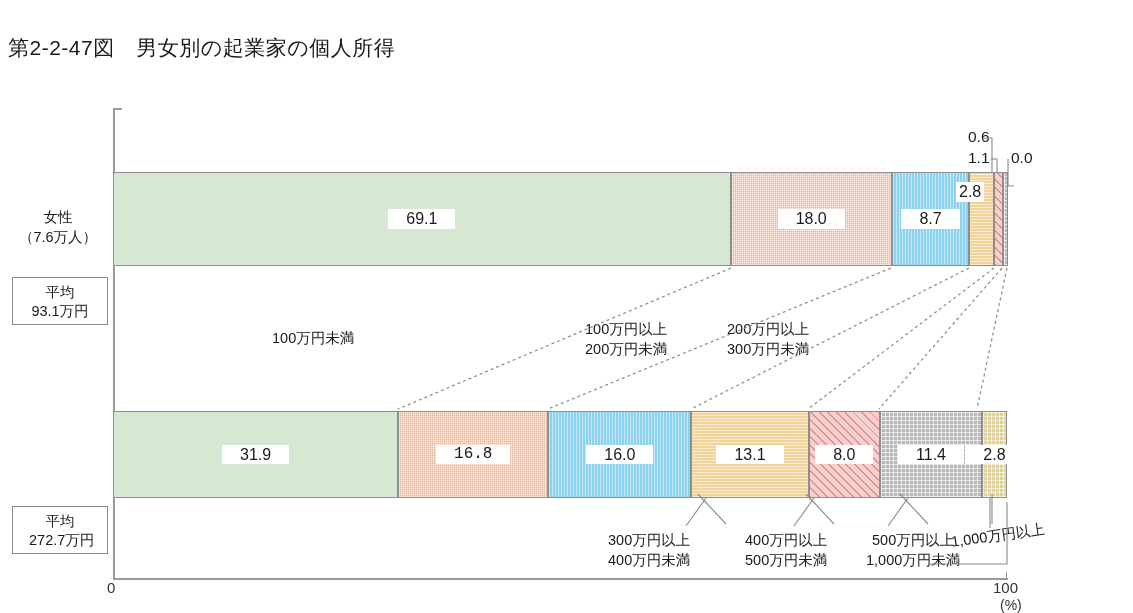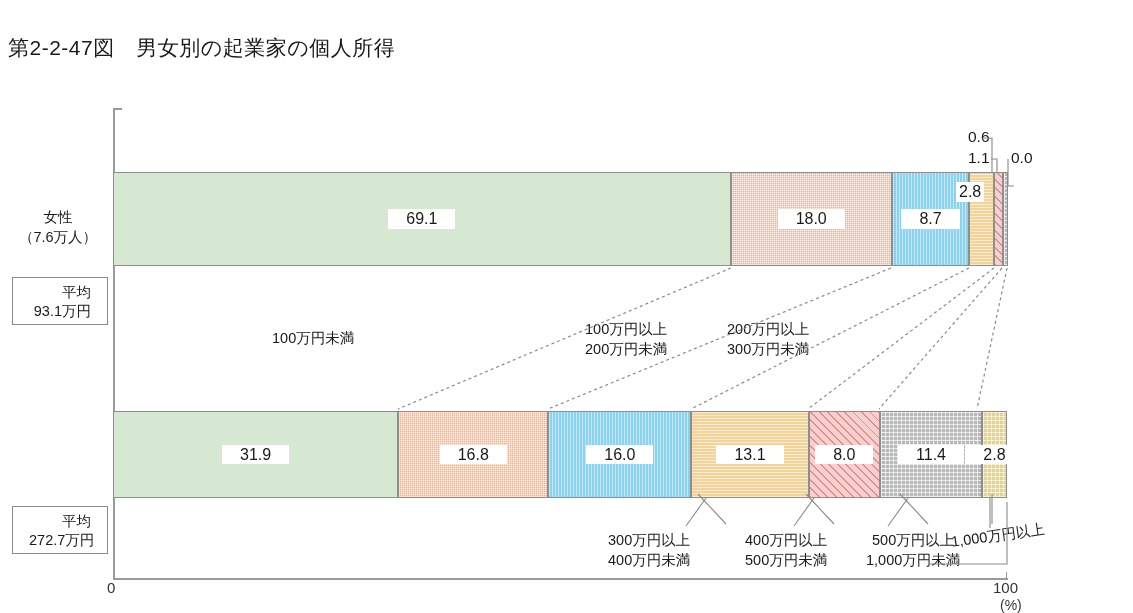--- a/index.html
+++ b/index.html
@@ -36,21 +36,21 @@
   
   .cat-label{
     position:absolute;text-align:center;font-size:14.5px;line-height:1.35;
     color:#1a1a1a;white-space:nowrap;
   }
   .cat-female{left:10px;top:192px;width:96px;}
   .cat-male{left:10px;top:420px;width:96px;}
 
   .avg-box{
     position:absolute;border:1.3px solid #8b8b8b;background:#fff;
-    text-align:right;font-size:14.5px;line-height:1.3;color:#1a1a1a;
+    text-align:center;font-size:14.5px;line-height:1.3;color:#1a1a1a;
     padding:5px 16px;box-sizing:border-box;white-space:nowrap;
   }
   .avg-female{left:12px;top:261px;width:96px;height:48px;}
   .avg-male{left:12px;top:490px;width:96px;height:48px;}
 
   
   .bar{position:absolute;height:0;}
   .bar-female{left:113px;top:156px;width:894px;height:94px;}
   .bar-male{left:113px;top:395px;width:894px;height:87px;}
   .seg{
@@ -173,21 +173,21 @@
   </div>
   <div class="co-28">2.8</div>
   <div class="callout co-09">1.1</div>
   <div class="callout co-06">0.6</div>
   <div class="callout co-00">0.0</div>
 
   <div class="bar bar-male">
     <div class="seg f-green" style="left:0%;width:31.9%;">
         <span class="val">31.9</span>
       </div>
-    <div class="seg f-orange" style="left:31.9%;width:16.8%;">
+    <div class="seg f-orange" style="left:31.9%;width:16.8%;font-family:Liberation Mono, monospace;">
         <span class="val">16.8</span>
       </div>
     <div class="seg f-blue" style="left:48.7%;width:16.0%;">
         <span class="val">16.0</span>
       </div>
     <div class="seg f-tan" style="left:64.7%;width:13.1%;">
         <span class="val">13.1</span>
       </div>
     <div class="seg f-pink" style="left:77.8%;width:8.0%;justify-content:center;">
         <span class="val">8.0</span>

